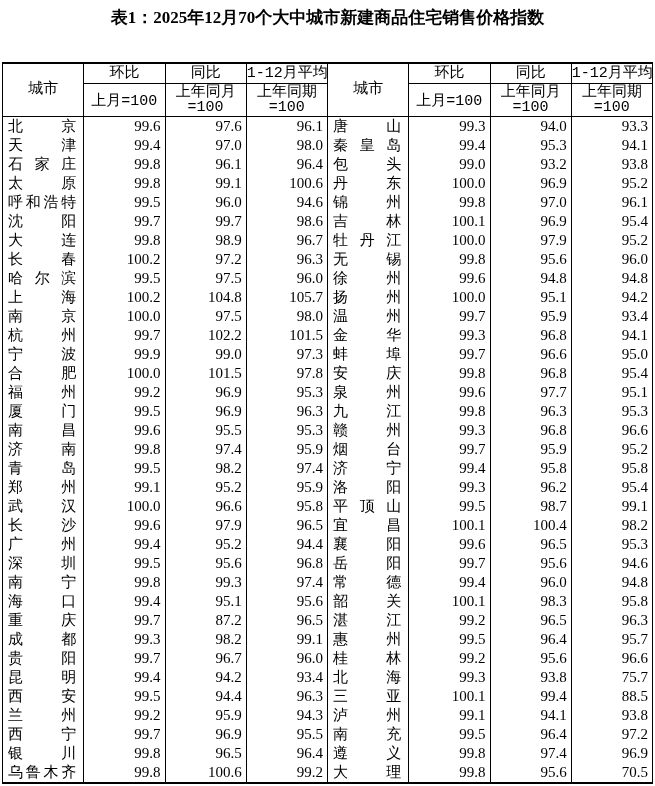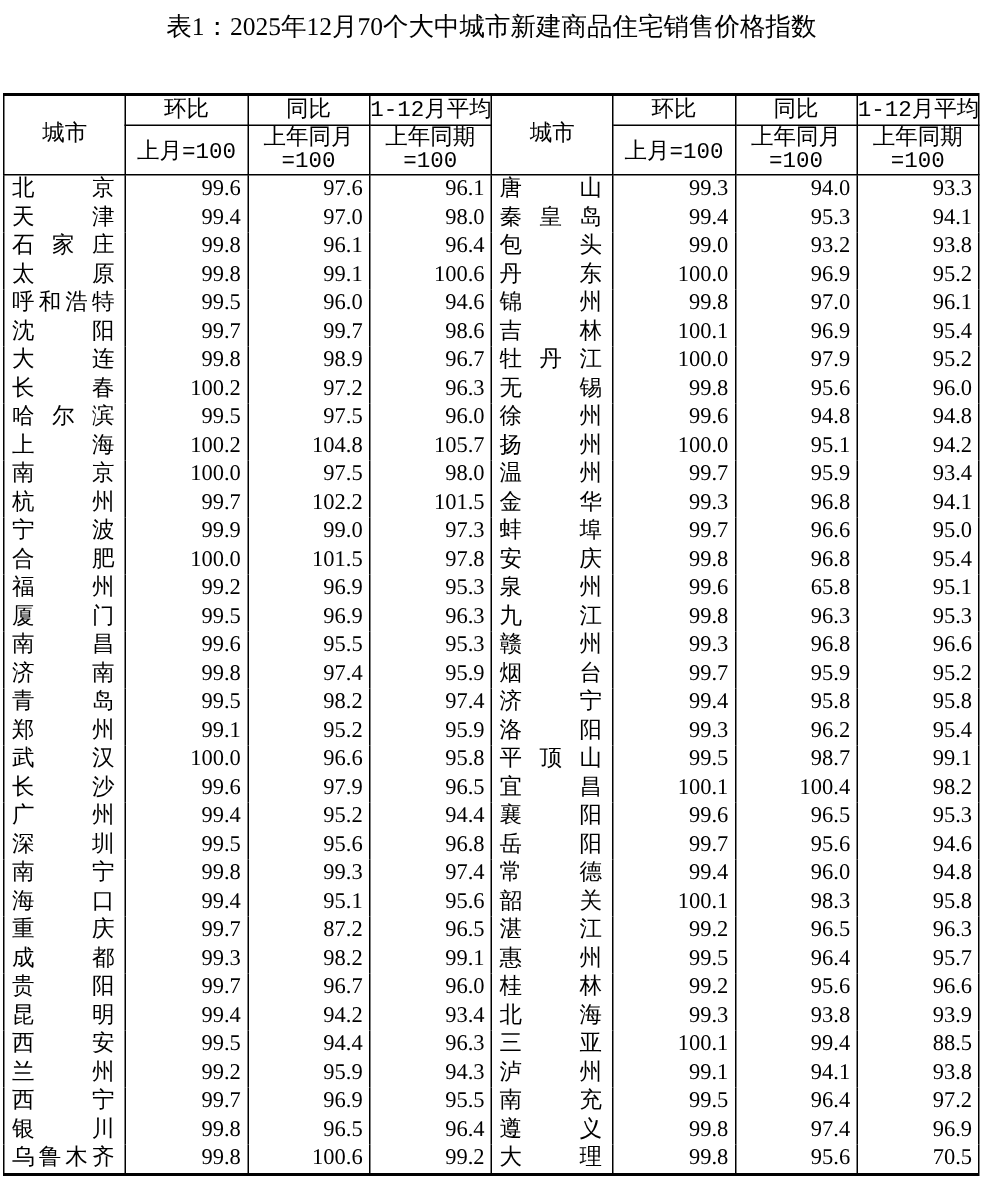--- a/index.html
+++ b/index.html
@@ -4,21 +4,21 @@
 <style>
   html,body{margin:0;padding:0;background:#fff;}
   body{
     width:655px;height:786px;
     font-family:"Liberation Serif","DejaVu Serif",serif;
     color:#000;overflow:hidden;
   }
   .title{
     text-align:center;
     font-size:17px;
-    font-weight:normal;
+    font-weight:bold;
     padding-top:7px;
     height:22px;
     line-height:22px;
   }
   table{
     border-collapse:collapse;
     table-layout:fixed;
     width:651px;
     margin:33px auto 0 auto;
     border:solid #000;
@@ -393,21 +393,21 @@
         <td class="val">99.2</td>
         <td class="val">96.9</td>
         <td class="val">95.3</td>
         <td class="city">
           <span class="cname">
             <span>泉</span>
             <span>州</span>
           </span>
         </td>
         <td class="val">99.6</td>
-        <td class="val">65.8</td>
+        <td class="val">97.7</td>
         <td class="val">95.1</td>
       </tr>
       <tr>
         <td class="city">
           <span class="cname">
             <span>厦</span>
             <span>门</span>
           </span>
         </td>
         <td class="val">99.5</td>
@@ -695,21 +695,21 @@
         <td class="val">94.2</td>
         <td class="val">93.4</td>
         <td class="city">
           <span class="cname">
             <span>北</span>
             <span>海</span>
           </span>
         </td>
         <td class="val">99.3</td>
         <td class="val">93.8</td>
-        <td class="val">93.9</td>
+        <td class="val">75.7</td>
       </tr>
       <tr>
         <td class="city">
           <span class="cname">
             <span>西</span>
             <span>安</span>
           </span>
         </td>
         <td class="val">99.5</td>
         <td class="val">94.4</td>

